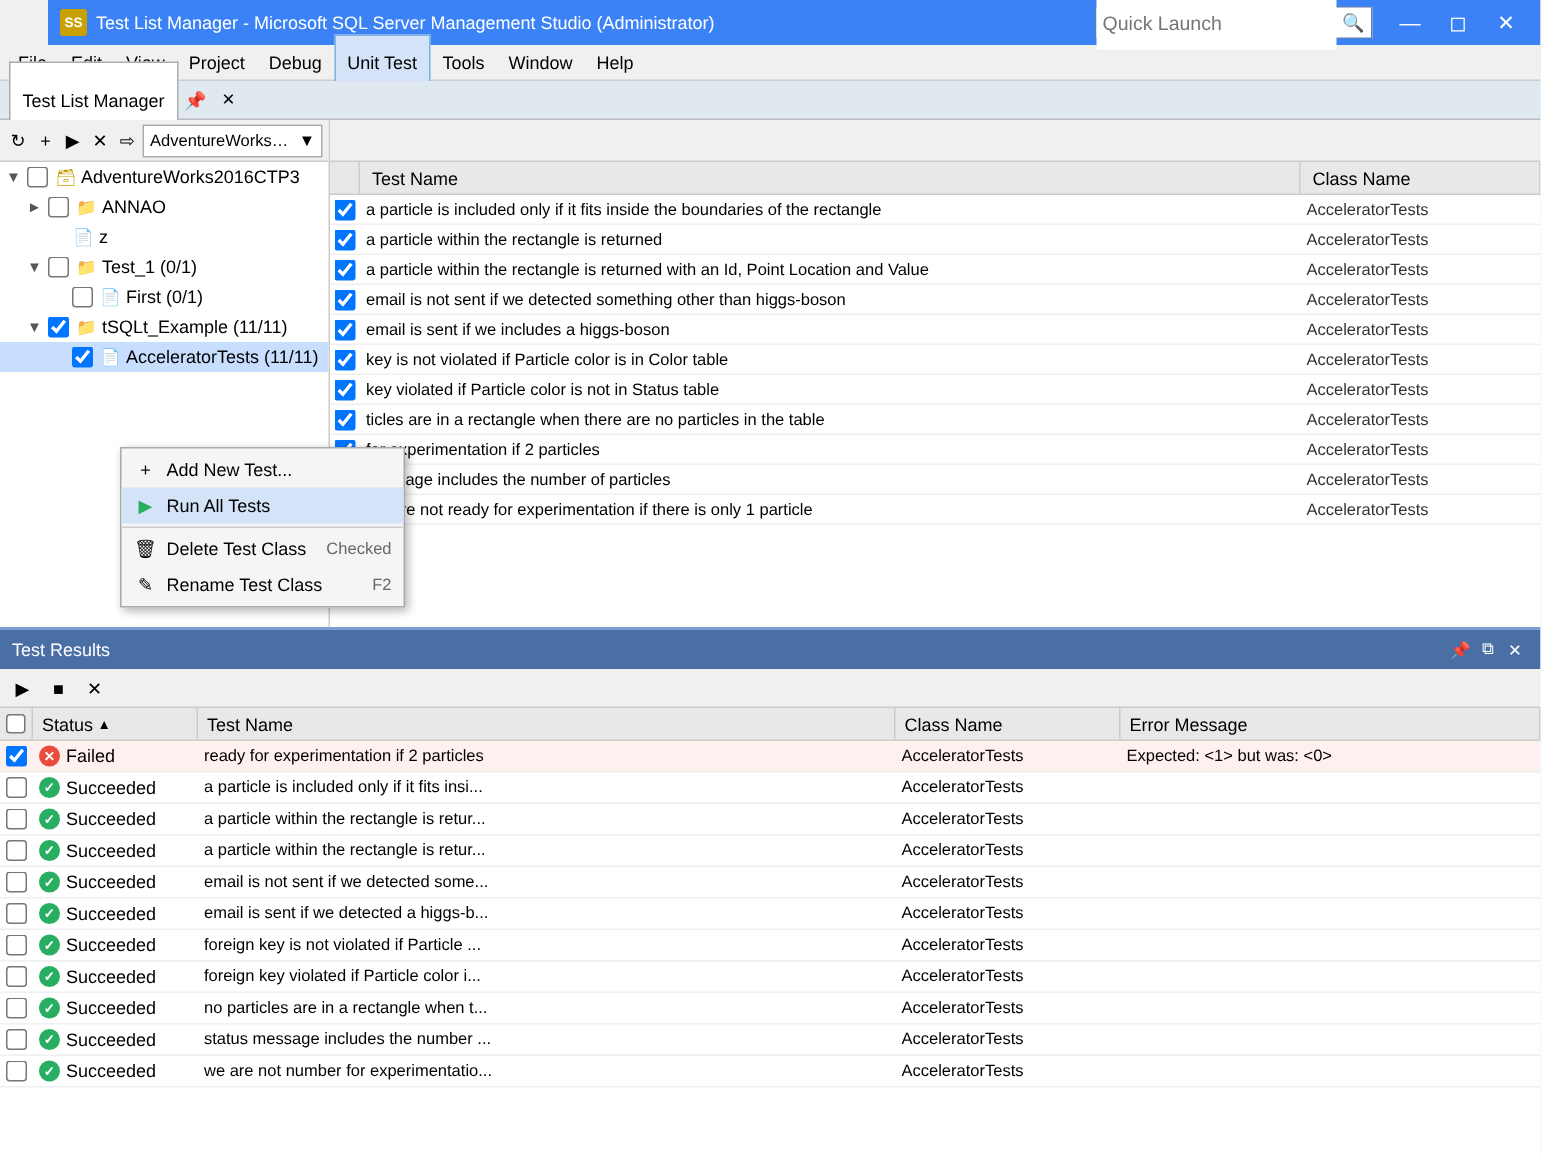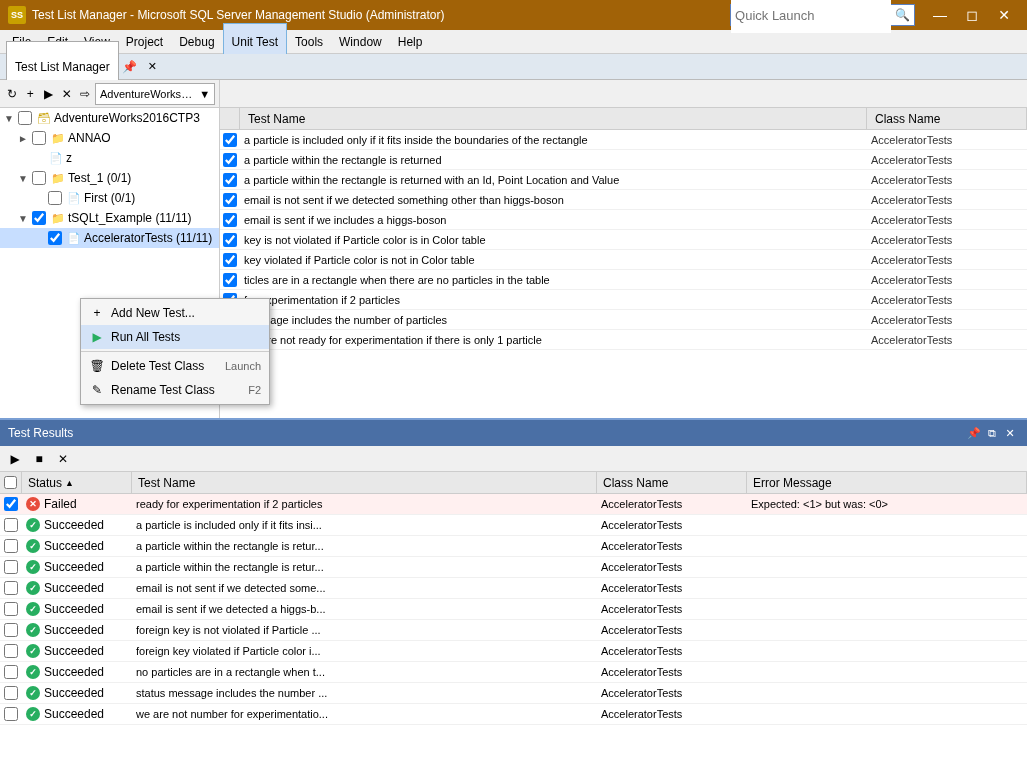--- a/index.html
+++ b/index.html
@@ -1,27 +1,28 @@
 <!DOCTYPE html>
 <html><head>
   <meta charset="utf-8">
   <style>
     * { margin: 0; padding: 0; box-sizing: border-box; }
     body { font-family: 'Segoe UI', Tahoma, sans-serif; font-size: 12px; background: #f0f0f0; overflow: hidden; width: 1027px; height: 770px; }
 
     
     .title-bar {
-      background: #a16207;
+      background: #3b82f6;
       color: white;
       height: 30px;
       display: flex;
       align-items: center;
       justify-content: space-between;
       padding: 0 8px;
       font-size: 12px;
+      margin-left: 32px;
     }
     .title-bar-left { display: flex; align-items: center; gap: 6px; }
     .title-bar-logo {
       width: 18px; height: 18px; background: #c8a000;
       display: flex; align-items: center; justify-content: center;
       font-size: 9px; color: white; font-weight: bold; border-radius: 2px;
     }
     .title-bar-right { display: flex; align-items: center; gap: 2px; }
     .title-bar-search {
       display: flex; align-items: center;
@@ -441,21 +442,21 @@
       <div class="test-row-cb">
                 <input type="checkbox" class="test-row-check" checked="" style="">
               </div>
       <div class="test-row-name">key is not violated if Particle color is in Color table</div>
       <div class="test-row-class">AcceleratorTests</div>
     </div>
             <div class="test-row">
       <div class="test-row-cb">
                 <input type="checkbox" class="test-row-check" checked="" style="">
               </div>
-      <div class="test-row-name">key violated if Particle color is not in Color table</div>
+      <div class="test-row-name">key violated if Particle color is not in Status table</div>
       <div class="test-row-class">AcceleratorTests</div>
     </div>
             <div class="test-row">
       <div class="test-row-cb">
                 <input type="checkbox" class="test-row-check" checked="" style="">
               </div>
       <div class="test-row-name">ticles are in a rectangle when there are no particles in the table</div>
       <div class="test-row-class">AcceleratorTests</div>
     </div>
             <div class="test-row">
@@ -496,21 +497,21 @@
           <span class="ctx-icon" style="color:#27ae60;">▶</span>
           <span>Run All Tests</span>
         </div>
       </div>
       <hr class="ctx-separator">
       <div class="ctx-item">
         <div class="ctx-item-left">
           <span class="ctx-icon">🗑</span>
           <span>Delete Test Class</span>
         </div>
-        <span class="ctx-shortcut">Launch</span>
+        <span class="ctx-shortcut">Checked</span>
       </div>
       <div class="ctx-item">
         <div class="ctx-item-left">
           <span class="ctx-icon">✎</span>
           <span>Rename Test Class</span>
         </div>
         <span class="ctx-shortcut">F2</span>
       </div>
     </div>
   </div>

